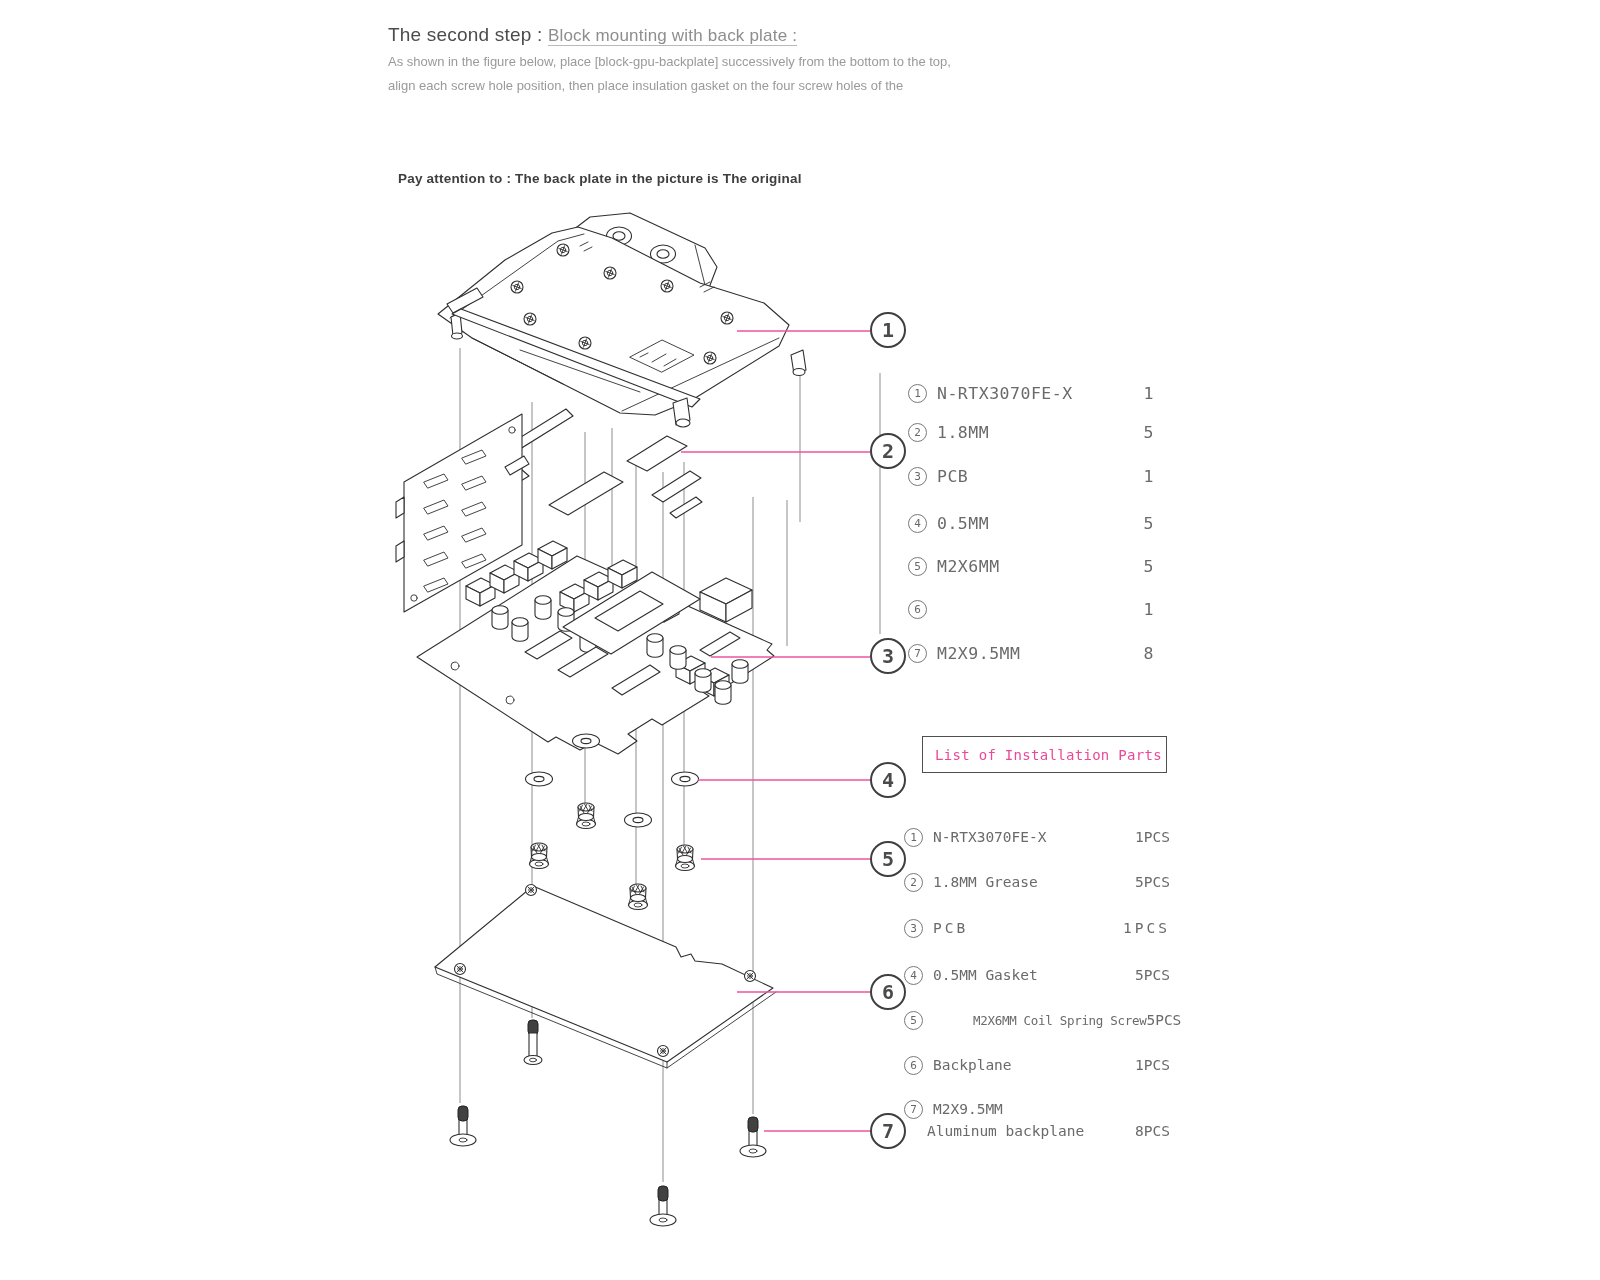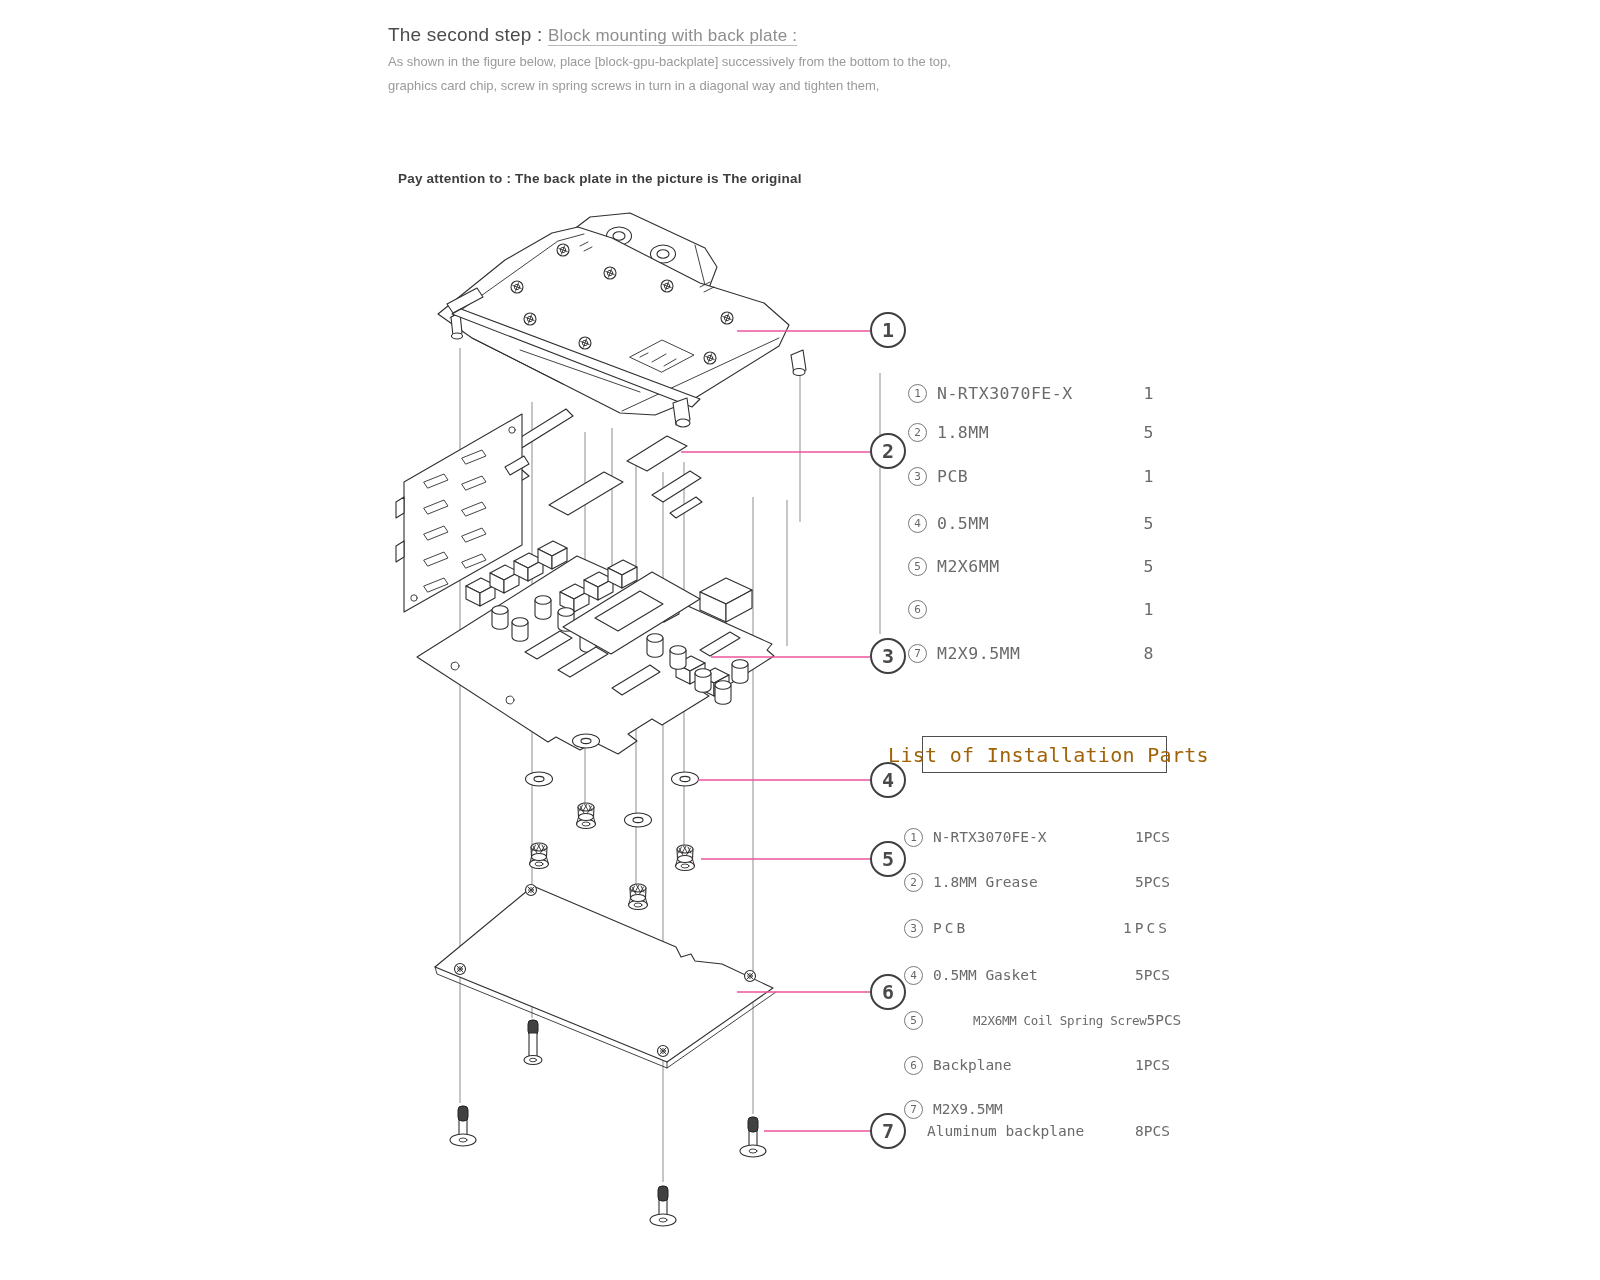--- a/index.html
+++ b/index.html
@@ -18,21 +18,21 @@
   .qlist-row{position:absolute;left:908px;width:246px;height:24px;display:flex;align-items:center;
              font-family:"DejaVu Sans Mono",monospace;font-size:16.5px;color:#6a6a6a;letter-spacing:.5px;white-space:nowrap;}
   .num-circ{flex:0 0 auto;width:19px;height:19px;border:1.5px solid #7a7a7a;border-radius:50%;
             display:inline-flex;align-items:center;justify-content:center;
             font-size:11px;letter-spacing:0;color:#666;margin-right:10px;box-sizing:border-box;background:#fff;}
   .q-label{flex:1;}
   .q-qty{flex:0 0 auto;}
   
   .ibox{position:absolute;left:922px;top:736px;width:245px;height:37px;border:1.5px solid #4f4f4f;
         display:flex;align-items:center;justify-content:center;box-sizing:border-box;
-        font-family:"DejaVu Sans Mono",monospace;font-size:20px;color:#a16207;letter-spacing:.3px;white-space:nowrap;padding-left:8px;}
+        font-family:"DejaVu Sans Mono",monospace;font-size:14px;color:#ec4899;letter-spacing:.3px;white-space:nowrap;padding-left:8px;}
   .ilist-row{position:absolute;left:904px;width:266px;height:24px;display:flex;align-items:center;
              font-family:"DejaVu Sans Mono",monospace;font-size:14.5px;color:#6a6a6a;white-space:nowrap;}
   .i-label{flex:1;}
   .i-qty{flex:0 0 auto;}
   .wide{letter-spacing:3px;}
   .cond{font-size:12.5px;letter-spacing:-.3px;margin-left:40px;}
   .indent{padding-left:23px;box-sizing:border-box;}
   
   svg.diagram{position:absolute;left:0;top:0;}
   .pt{fill:#ffffff;stroke:var(--stroke,#2f2f2f);stroke-width:1.1;stroke-linejoin:round;stroke-linecap:round;}
@@ -46,21 +46,21 @@
 <body>
 
 <div class="page">
 
   <div class="hdr-line">
     <span>The second step :</span>
     <span class="hdr-link">Block mounting with back plate : </span>
   </div>
   <div class="hdr-body">
     <div>As shown in the figure below, place [block-gpu-backplate] successively from the bottom to the top,</div>
-    <div>graphics card chip, screw in spring screws in turn in a diagonal way and tighten them,</div>
+    <div>align each screw hole position, then place insulation gasket on the four screw holes of the</div>
   </div>
   <div class="note">Pay attention to :  The back plate in the picture is The original</div>
 
   <svg class="diagram" width="1600" height="1280" viewBox="0 0 1600 1280">
 
     <g id="g-guides">
         <line x1="460" y1="348" x2="460" y2="1103" class="gl"></line>
         <line x1="532" y1="402" x2="532" y2="1018" class="gl"></line>
         <line x1="585" y1="432" x2="585" y2="806" class="gl"></line>
         <line x1="612" y1="428" x2="612" y2="698" class="gl"></line>

